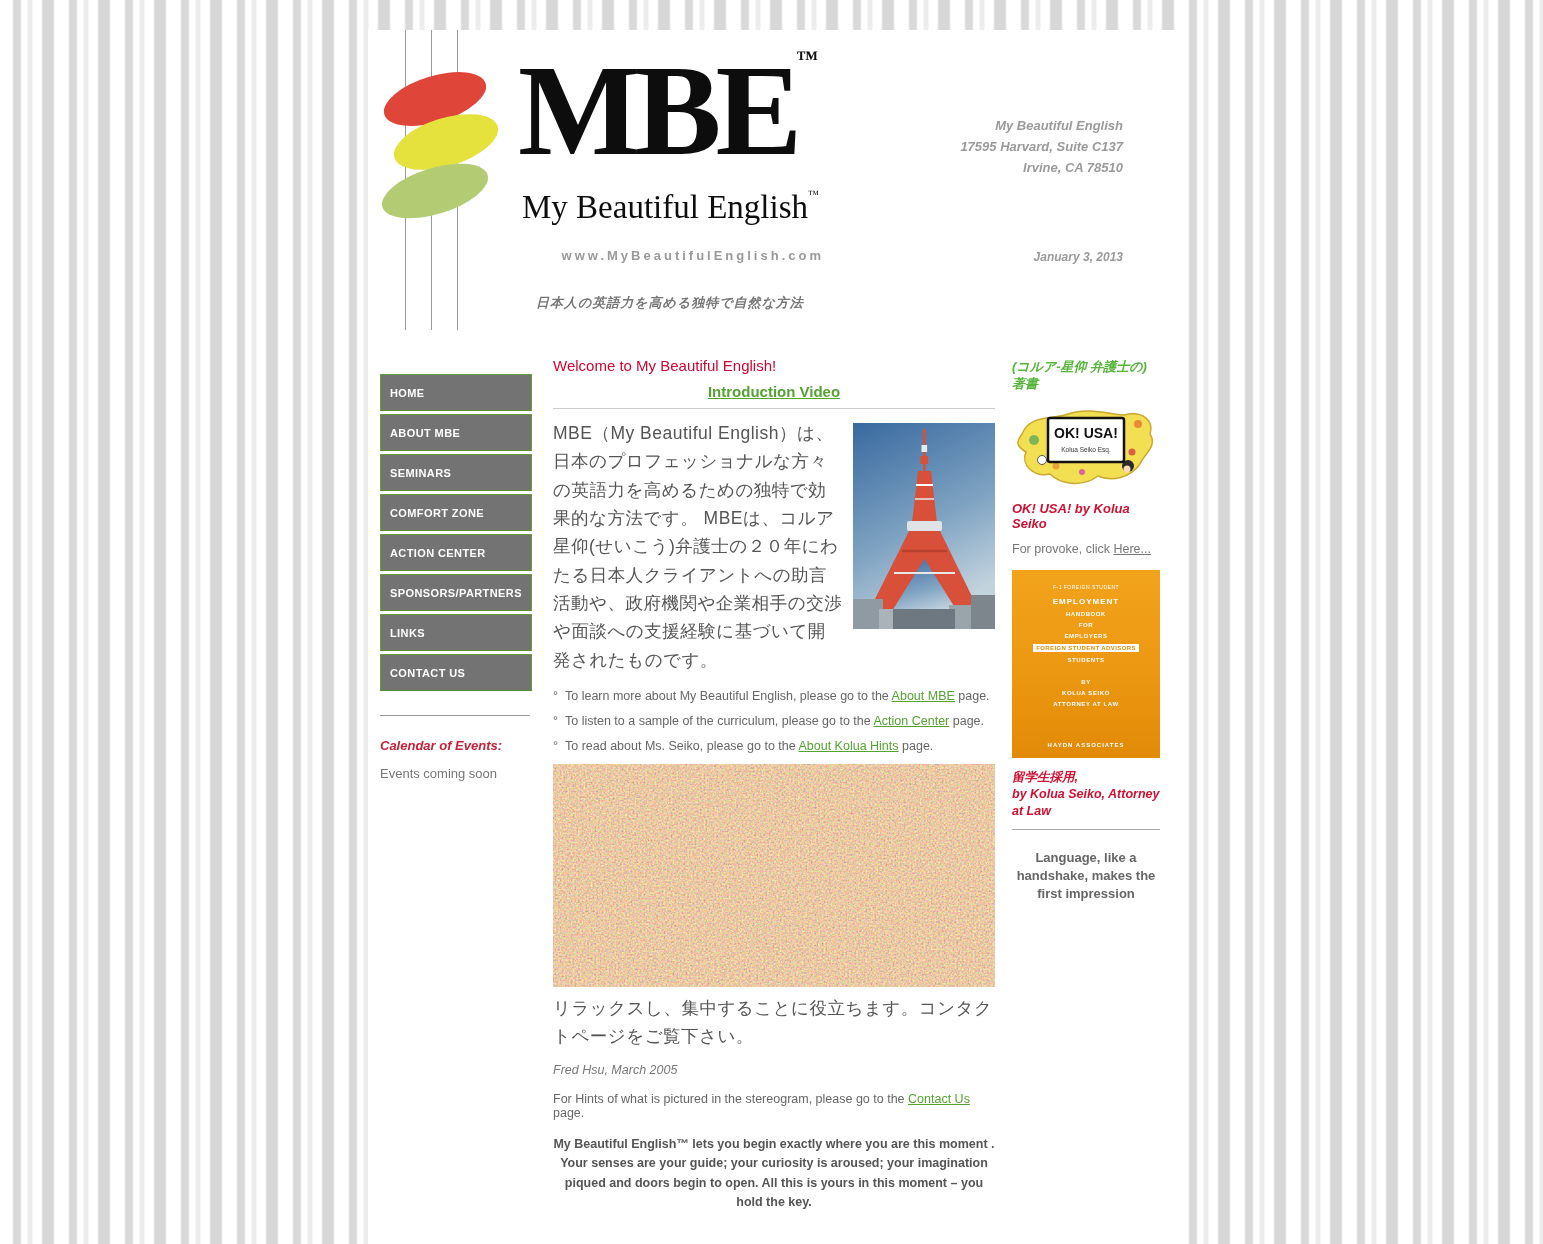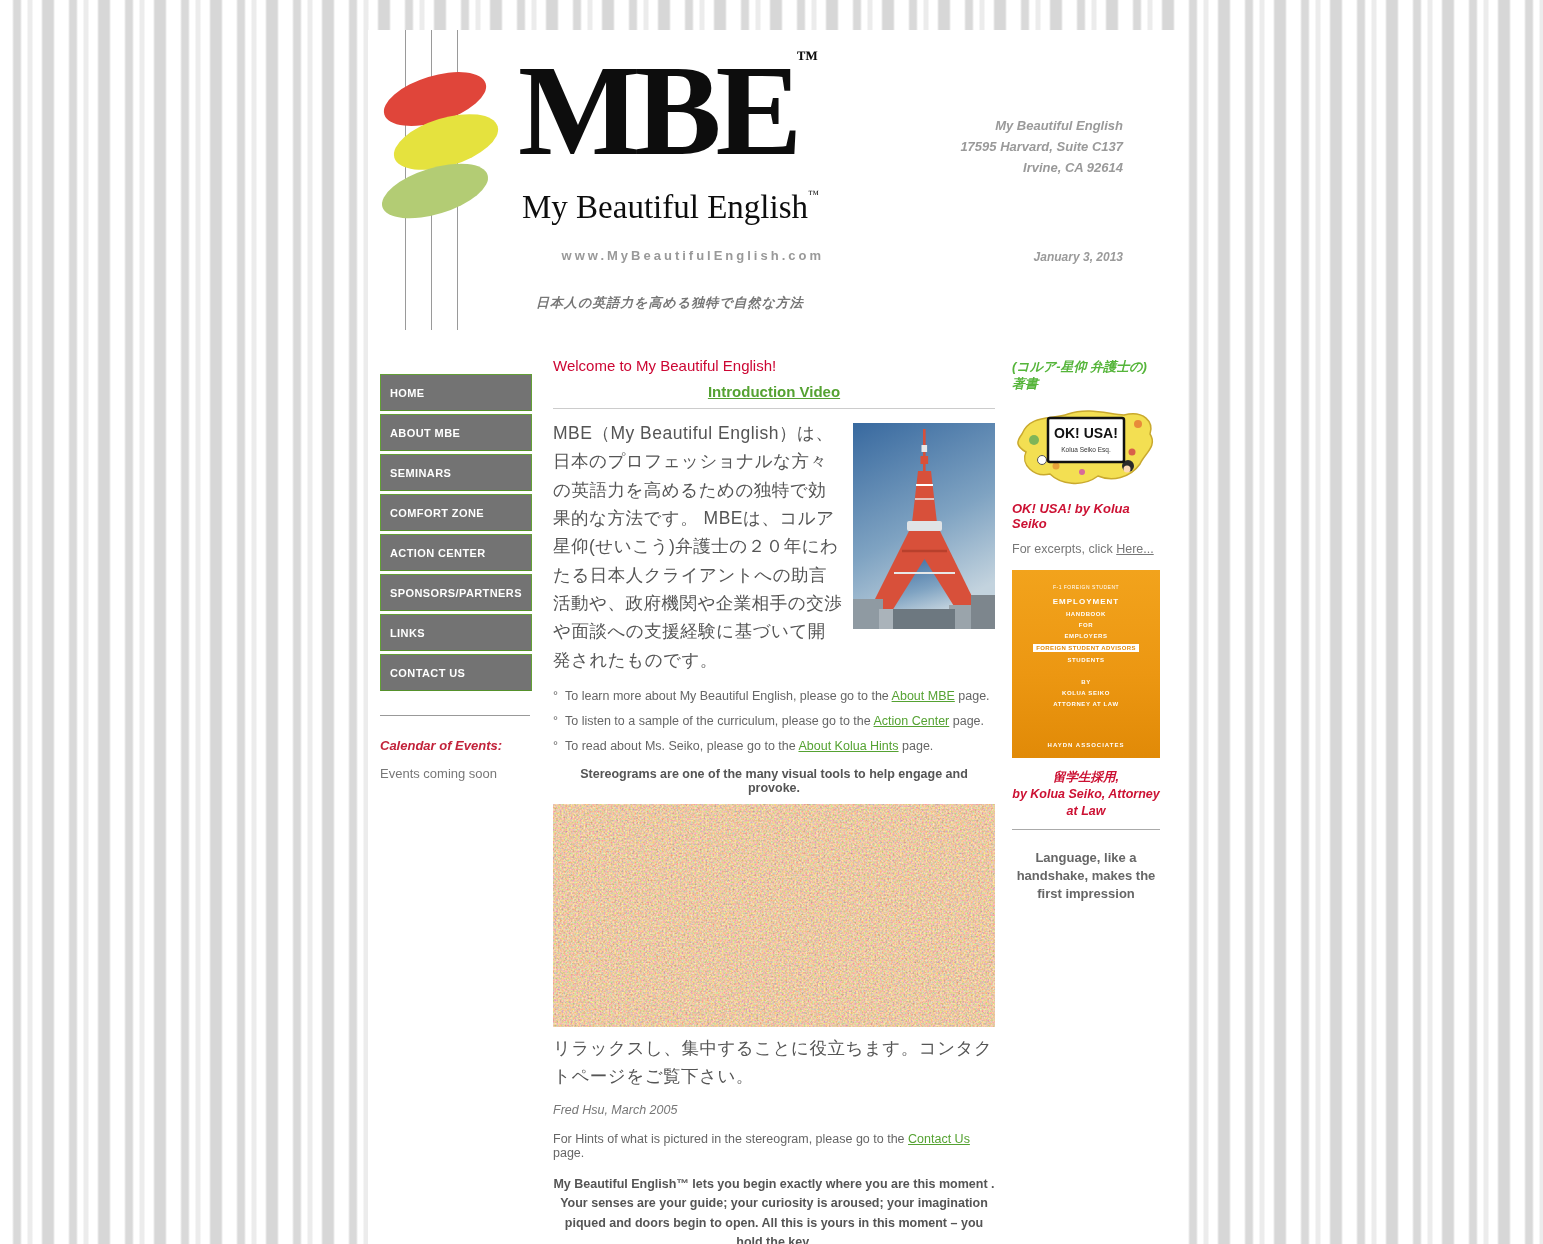--- a/index.html
+++ b/index.html
@@ -84,21 +84,21 @@
   .book-cover { margin-top:14px; width:148px; height:188px; padding:14px 6px 10px;
                 background:linear-gradient(180deg,#f2a31c 0%, #ec9712 55%, #e18a07 100%);
                 display:flex; flex-direction:column; align-items:center; text-align:center; color:#fff; }
   .bc-tiny  { font-size:5px; letter-spacing:.5px; }
   .bc-big   { font-size:8px; font-weight:bold; letter-spacing:1px; margin-top:7px; }
   .bc-mid   { font-size:6px; font-weight:bold; letter-spacing:.6px; margin-top:5px; }
   .bc-hl    { font-size:6px; font-weight:bold; letter-spacing:.4px; margin-top:5px; background:#fff; color:#e18a07; padding:1px 3px; }
   .bc-by    { margin-top:16px; }
   .bc-pub   { margin-top:auto; font-size:6px; font-weight:bold; letter-spacing:1px; }
   .book-caption { margin-top:11px; color:#cc1133; font-size:12.5px; font-weight:bold; font-style:italic;
-                  text-align:center; line-height:1.35; }
+                  text-align:left; line-height:1.35; }
   .right-divider { border-top:1px solid #aaa; margin:10px 0 0; }
   .right-quote { margin-top:19px; color:#666; font-size:13px; font-weight:bold; text-align:center; line-height:1.35; }
 </style>
 </head>
 <body>
 
 <div class="page">
 
   <header>
     <div class="logo-art">
@@ -111,21 +111,21 @@
     </div>
 
     <div class="logo-mbe"><span>MBE</span><sup>™</sup></div>
     <div class="logo-sub"><span>My Beautiful English</span><sup>™</sup></div>
     <div class="www-line">www.MyBeautifulEnglish.com</div>
     <div class="tagline">日本人の英語力を高める独特で自然な方法</div>
 
     <div class="address">
       <div>My Beautiful English</div>
       <div>17595 Harvard, Suite C137</div>
-      <div>Irvine, CA 92614</div>
+      <div>Irvine, CA 78510</div>
     </div>
     <div class="hdr-date">January 3, 2013</div>
   </header>
 
   <div class="main-row">
 
     <nav class="sidebar">
       <div class="menu-item">HOME</div>
       <div class="menu-item">ABOUT MBE</div>
       <div class="menu-item">SEMINARS</div>
@@ -179,21 +179,20 @@
           <span class="bullet">°</span><span>To learn more about My Beautiful English, please go to the </span><a class="green-link">About MBE</a><span> page.</span>
         </div>
         <div class="bullet-line">
           <span class="bullet">°</span><span>To listen to a sample of the curriculum, please go to the </span><a class="green-link">Action Center</a><span> page.</span>
         </div>
         <div class="bullet-line">
           <span class="bullet">°</span><span>To read about Ms. Seiko, please go to the </span><a class="green-link">About Kolua Hints</a><span> page.</span>
         </div>
       </div>
 
-      <div class="stereo-heading">Stereograms are one of the many visual tools to help engage and provoke.</div>
 
       <svg class="stereogram" viewBox="0 0 442 223" xmlns="http://www.w3.org/2000/svg">
         <defs>
           <filter id="stereonoise" x="0" y="0" width="100%" height="100%">
             <feTurbulence type="fractalNoise" baseFrequency="0.55" numOctaves="2" seed="7" stitchTiles="stitch" result="n"></feTurbulence>
             <feColorMatrix in="n" type="matrix" values="1.1 0 0 0 0.28  0 0.85 0 0 0.16  0 0 0.65 0 0.05  0 0 0 0 1"></feColorMatrix>
           </filter>
         </defs>
         <rect width="442" height="223" fill="#c97c3a"></rect>
         <rect width="442" height="223" filter="url(#stereonoise)"></rect>
@@ -227,21 +226,21 @@
         <circle cx="116" cy="64" r="6" fill="#2a2a2a"></circle>
         <circle cx="115" cy="67" r="3.5" fill="#fcd9b8"></circle>
         <rect x="36" y="16" width="76" height="44" rx="2" fill="#ffffff" stroke="#111" stroke-width="2.5"></rect>
         <text x="74" y="36" text-anchor="middle" font-family="Liberation Sans, sans-serif" font-size="14" font-weight="bold" fill="#111">OK!  USA!</text>
         <text x="74" y="50" text-anchor="middle" font-family="Liberation Sans, sans-serif" font-size="6.5" fill="#333">Kolua Seiko Esq.</text>
       </svg>
 
       <div class="okusa-caption">OK! USA! by Kolua Seiko</div>
 
       <div class="excerpts">
-        <span>For excerpts, click </span><a>Here...</a>
+        <span>For provoke, click </span><a>Here...</a>
       </div>
 
       <div class="book-cover">
         <div class="bc-tiny">F-1 FOREIGN STUDENT</div>
         <div class="bc-big">EMPLOYMENT</div>
         <div class="bc-mid">HANDBOOK</div>
         <div class="bc-mid">FOR</div>
         <div class="bc-mid">EMPLOYERS</div>
         <div class="bc-hl">FOREIGN STUDENT ADVISORS</div>
         <div class="bc-mid">STUDENTS</div>

